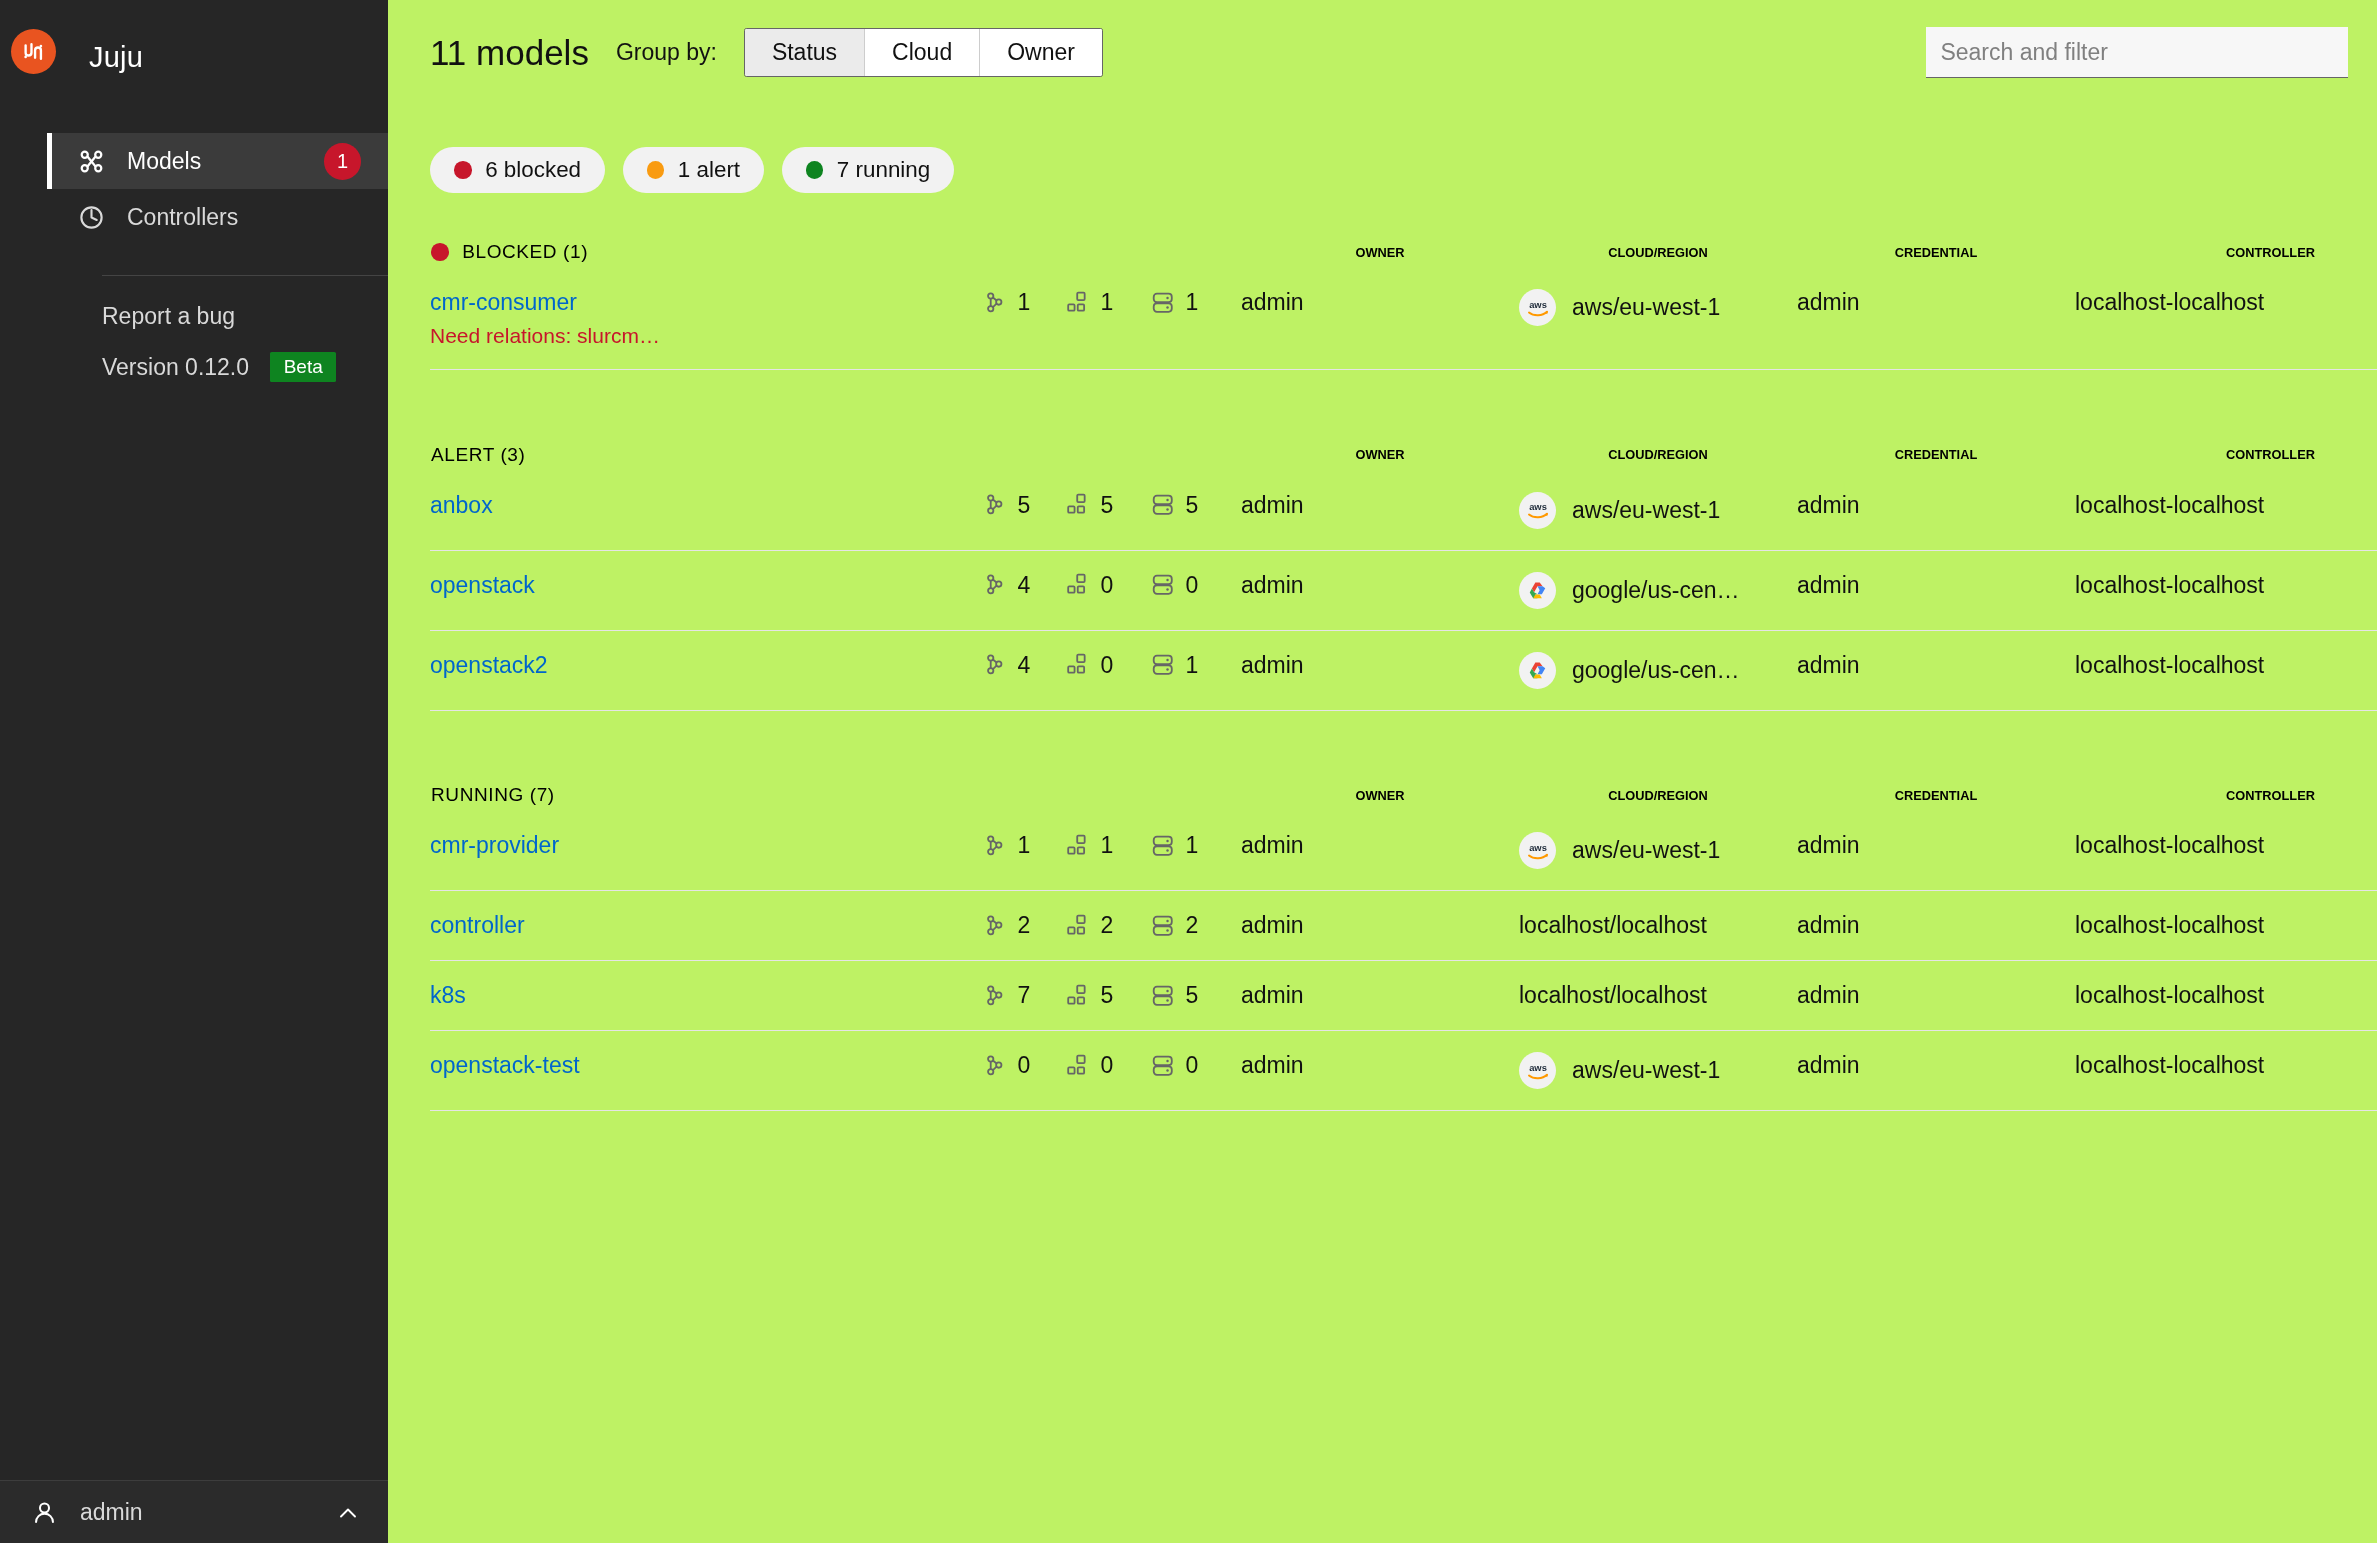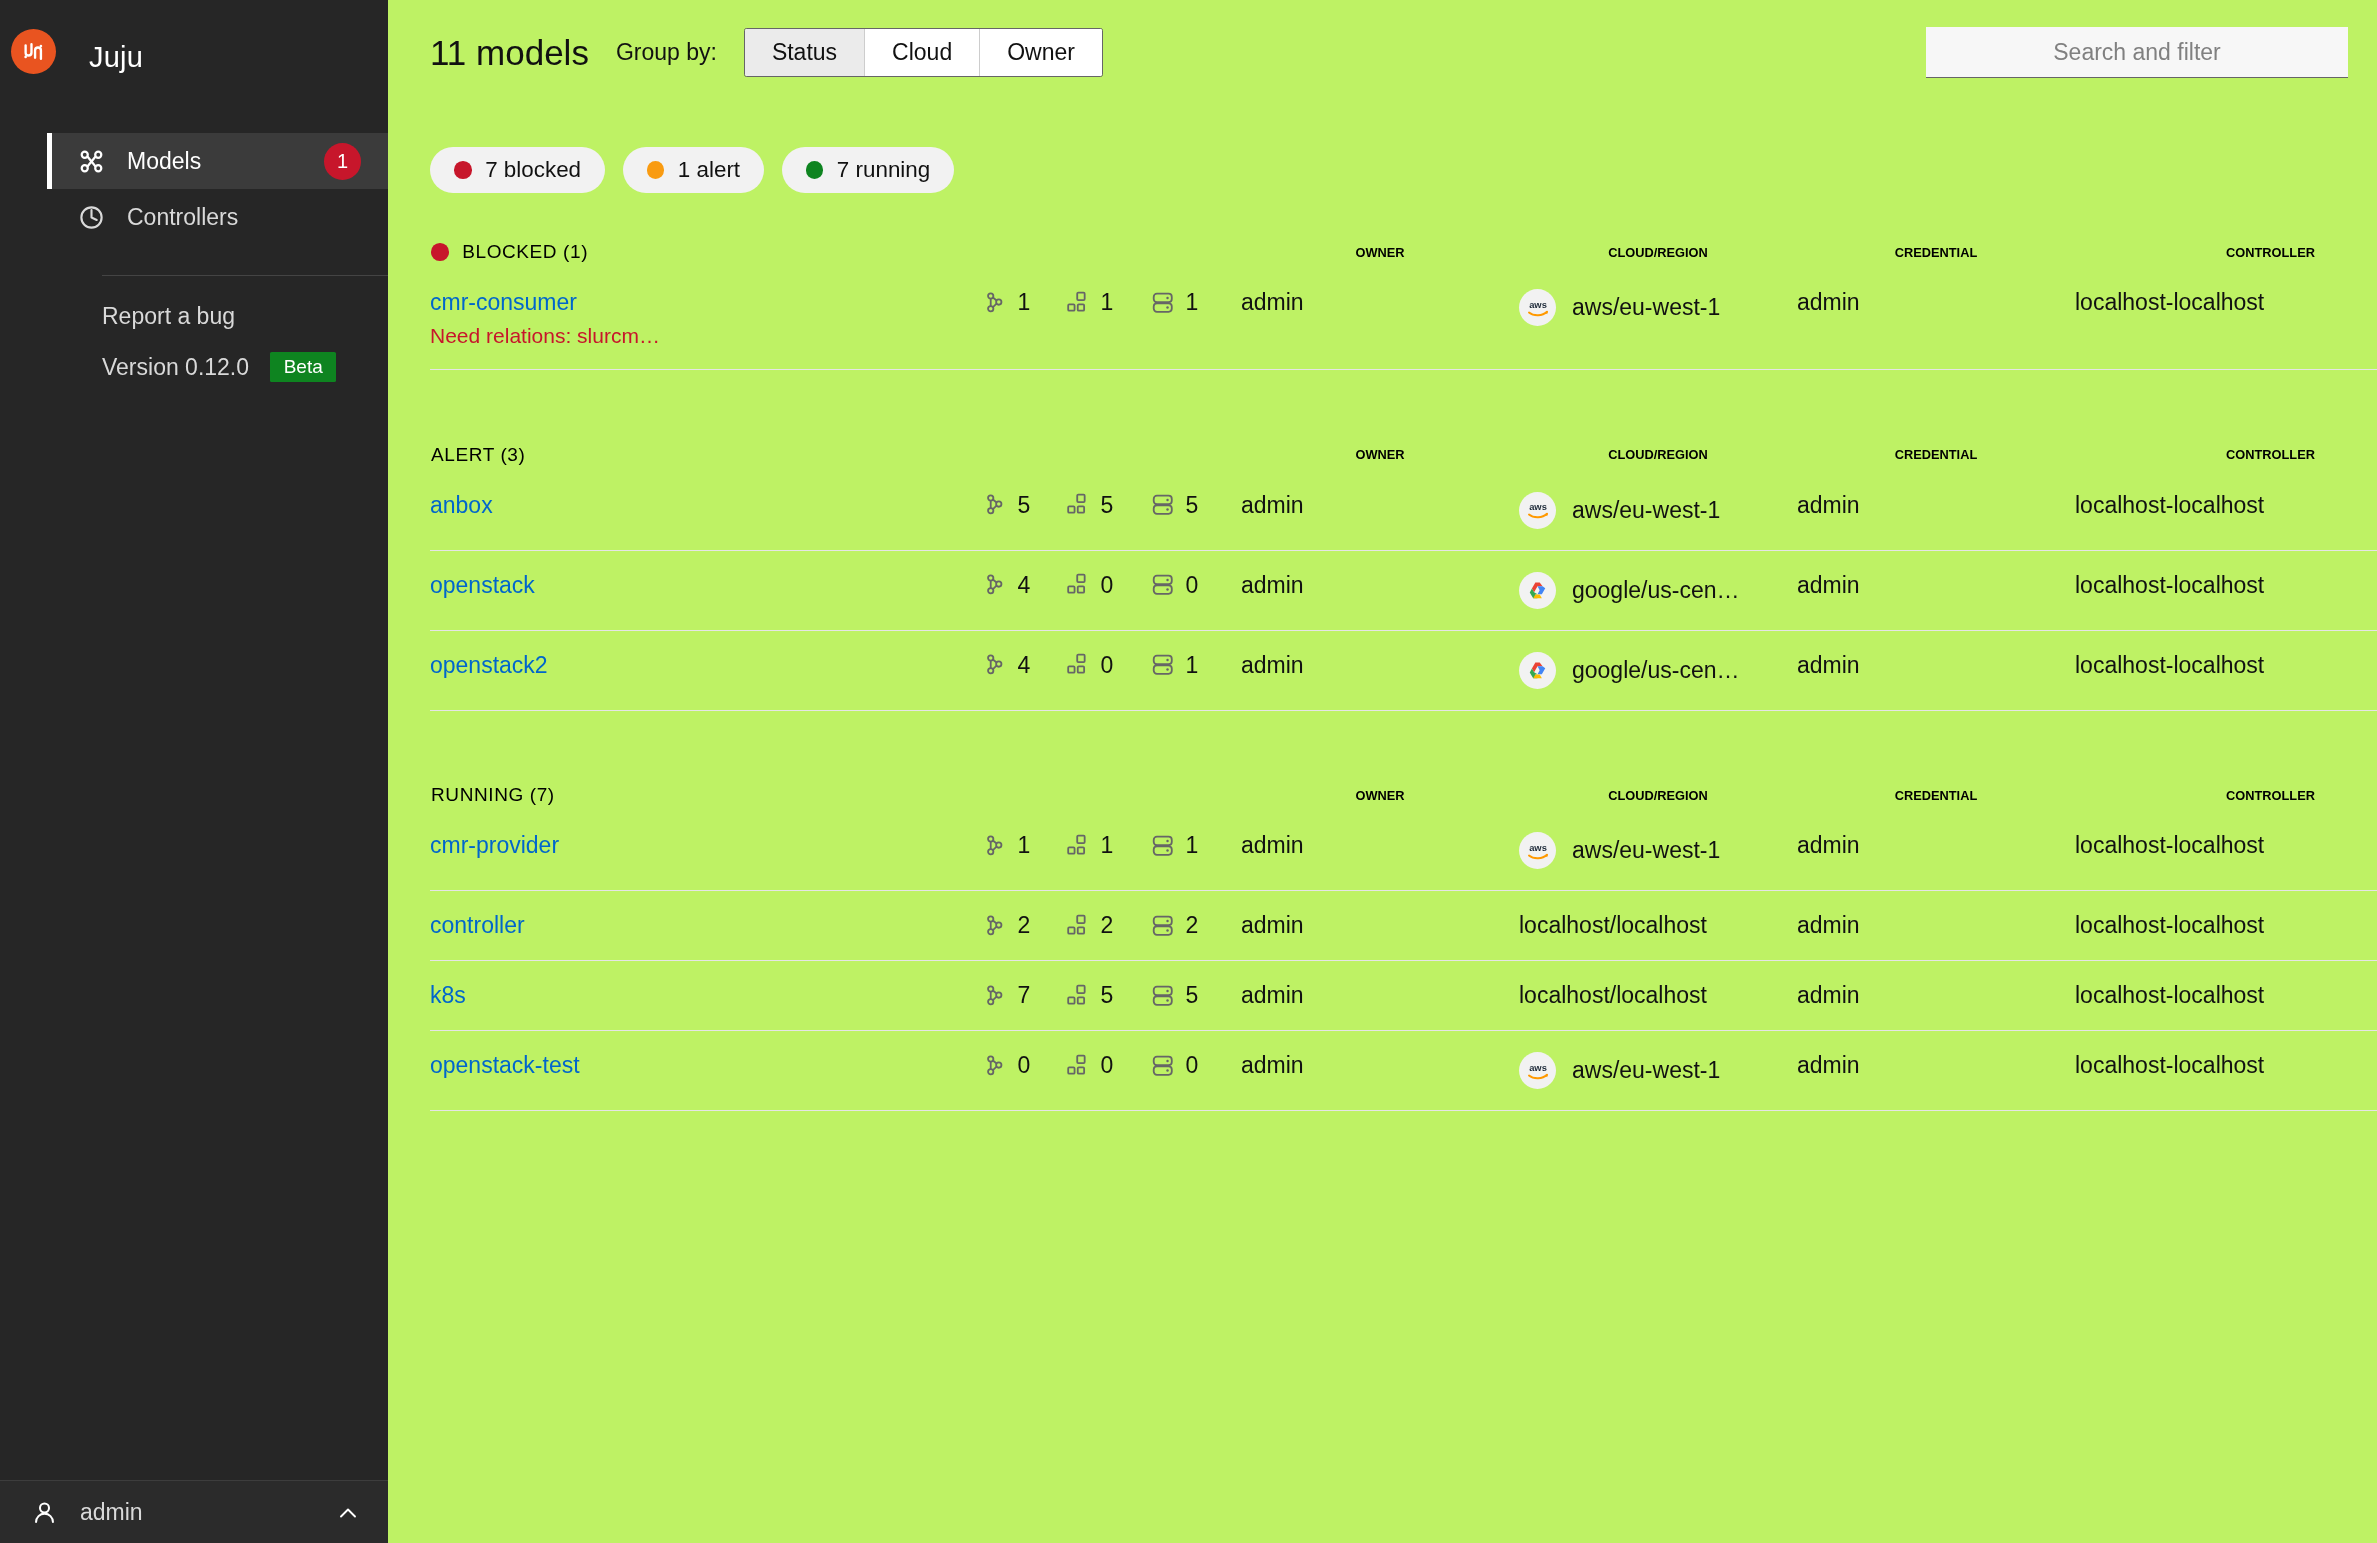--- a/index.html
+++ b/index.html
@@ -186,21 +186,20 @@
     height: 51px;
     background: #f7f7f7;
     border: none;
     border-bottom: 1.6px solid #666666;
     font-size: 23px;
     font-weight: 300;
     color: #111111;
     padding: 0 14.4px;
     font-family: "Liberation Sans", sans-serif;
     outline: none;
-    text-align: center;
   }
   .search-input::placeholder { color: #808080; }
 
   .content {
     padding: 42px 29px 0 42px;
     flex: 1 1 auto;
     overflow: hidden;
   }
 
   
@@ -365,21 +364,21 @@
       <div class="search-wrap">
         <input class="search-input" type="text" placeholder="Search and filter" style="">
       </div>
     </div>
 
     <div class="content">
 
       <div class="chips">
         <div class="chip">
           <span class="dot" style="background:#C7162B"></span>
-          <span>7 blocked</span>
+          <span>6 blocked</span>
         </div>
         <div class="chip">
           <span class="dot" style="background:#F99B11"></span>
           <span>1 alert</span>
         </div>
         <div class="chip">
           <span class="dot" style="background:#0E8420"></span>
           <span>7 running</span>
         </div>
       </div>

